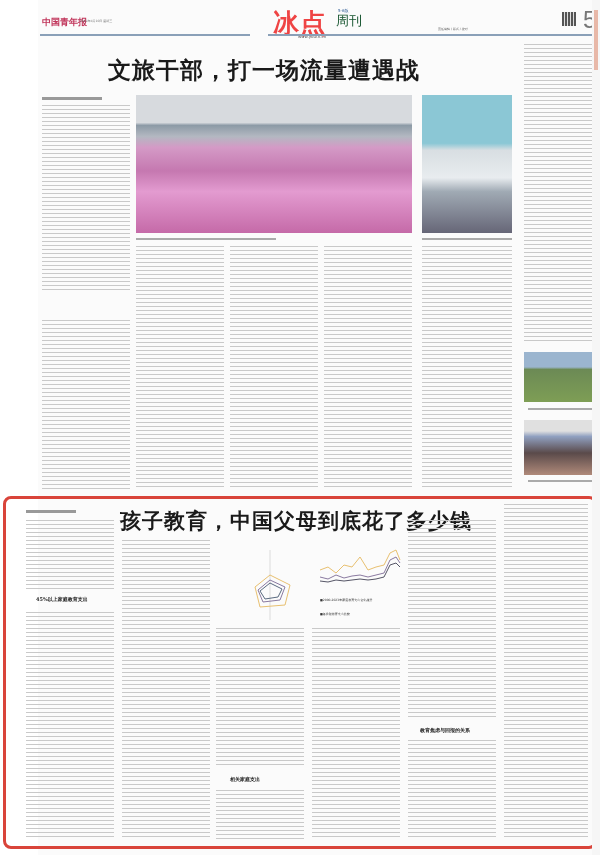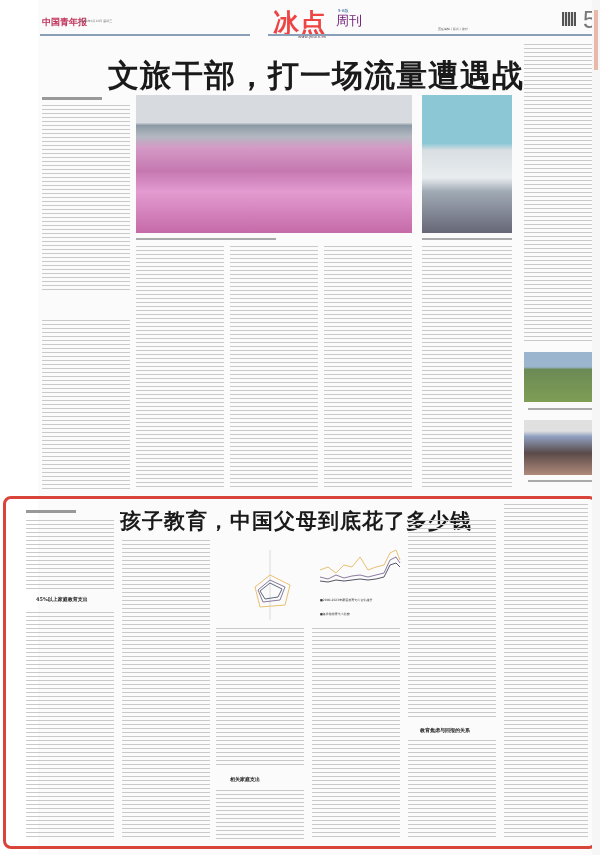--- a/index.html
+++ b/index.html
@@ -3,27 +3,27 @@
 <meta charset="utf-8">
 <style>
 *{box-sizing:border-box;margin:0;padding:0}
 body{width:600px;height:855px;background:#fff;font-family:"DejaVu Sans",sans-serif;overflow:hidden;position:relative}
 .page{position:absolute;left:38px;top:0;width:566px;height:855px;background:#fbfbfb}
 .mast{position:absolute;left:0;top:0;width:566px;height:44px}
 .brand{position:absolute;left:4px;top:16px;font-size:9px;color:#c0345a;font-family:"DejaVu Serif",serif;font-weight:bold}
 .date{position:absolute;left:42px;top:19px;font-size:3px;color:#777}
 .rule-l{position:absolute;left:2px;top:34px;width:210px;height:2px;background:#8aa0b8}
 .bingdian{position:absolute;left:235px;top:6px;font-size:26px;font-weight:bold;color:#ef4444;font-family:"DejaVu Sans",sans-serif;letter-spacing:1px}
-.zhoukan{position:absolute;left:298px;top:12px;font-size:13px;color:#701a75;font-family:Liberation Serif, serif}
+.zhoukan{position:absolute;left:298px;top:12px;font-size:13px;color:#14532d;font-family:Liberation Serif, serif}
 .issue{position:absolute;left:300px;top:8px;font-size:4px;color:#2c5a93}
 .site{position:absolute;left:260px;top:34px;font-size:4px;color:#555}
 .editors{position:absolute;left:400px;top:27px;font-size:3px;color:#555}
 .qr{position:absolute;left:524px;top:12px;width:14px;height:14px;background:repeating-linear-gradient(90deg,#555 0 2px,#ddd 2px 3px),#888}
 .pnum{position:absolute;left:545px;top:6px;font-size:24px;color:#777;font-family:"Liberation Sans",sans-serif}
-.h1{position:absolute;left:70px;top:55px;font-size:31px;font-weight:bold;color:#1a1a1a;font-family:Liberation Serif, serif;letter-spacing:1px}
+.h1{position:absolute;left:70px;top:55px;font-size:23px;font-weight:bold;color:#1a1a1a;font-family:Liberation Serif, serif;letter-spacing:1px}
 .txt{position:absolute;background:repeating-linear-gradient(180deg,#c9c9c9 0 1px,transparent 1px 4px)}
 .byline{position:absolute;height:3px;background:#999}
 .photo1{position:absolute;left:98px;top:95px;width:276px;height:138px;background:linear-gradient(180deg,#d7dade 0 20%,#8c9aa6 22%,#b3b8c1 30%,#d49ac6 38%,#c578b0 55%,#e39bd0 70%,#c56aa8 100%)}
 .photo2{position:absolute;left:384px;top:95px;width:90px;height:138px;background:linear-gradient(180deg,#8bc7d5 0 35%,#d8dee2 40%,#e8ecef 60%,#a0aab4 70%,#667 100%)}
 .cap{position:absolute;height:2px;background:#aaa}
 .photo3{position:absolute;left:508px;top:352px;width:84px;height:50px;background:linear-gradient(180deg,#9bb5cf 0 30%,#6c8a55 35%,#7e9e55 100%)}
 .photo4{position:absolute;left:508px;top:422px;width:84px;height:55px;background:linear-gradient(180deg,#e0e0e0 0 20%,#90a0c0 30%,#5a4a4a 60%,#b08a7a 100%)}
 .rbox{position:absolute;left:3px;top:496px;width:594px;height:353px;border:3px solid #d9443a;border-radius:8px}
 .h2{position:absolute;left:120px;top:507px;font-size:21px;font-weight:bold;color:#1a1a1a;font-family:"DejaVu Serif",serif;letter-spacing:1px}
 .chart1{position:absolute;left:230px;top:545px;width:80px;height:80px}

